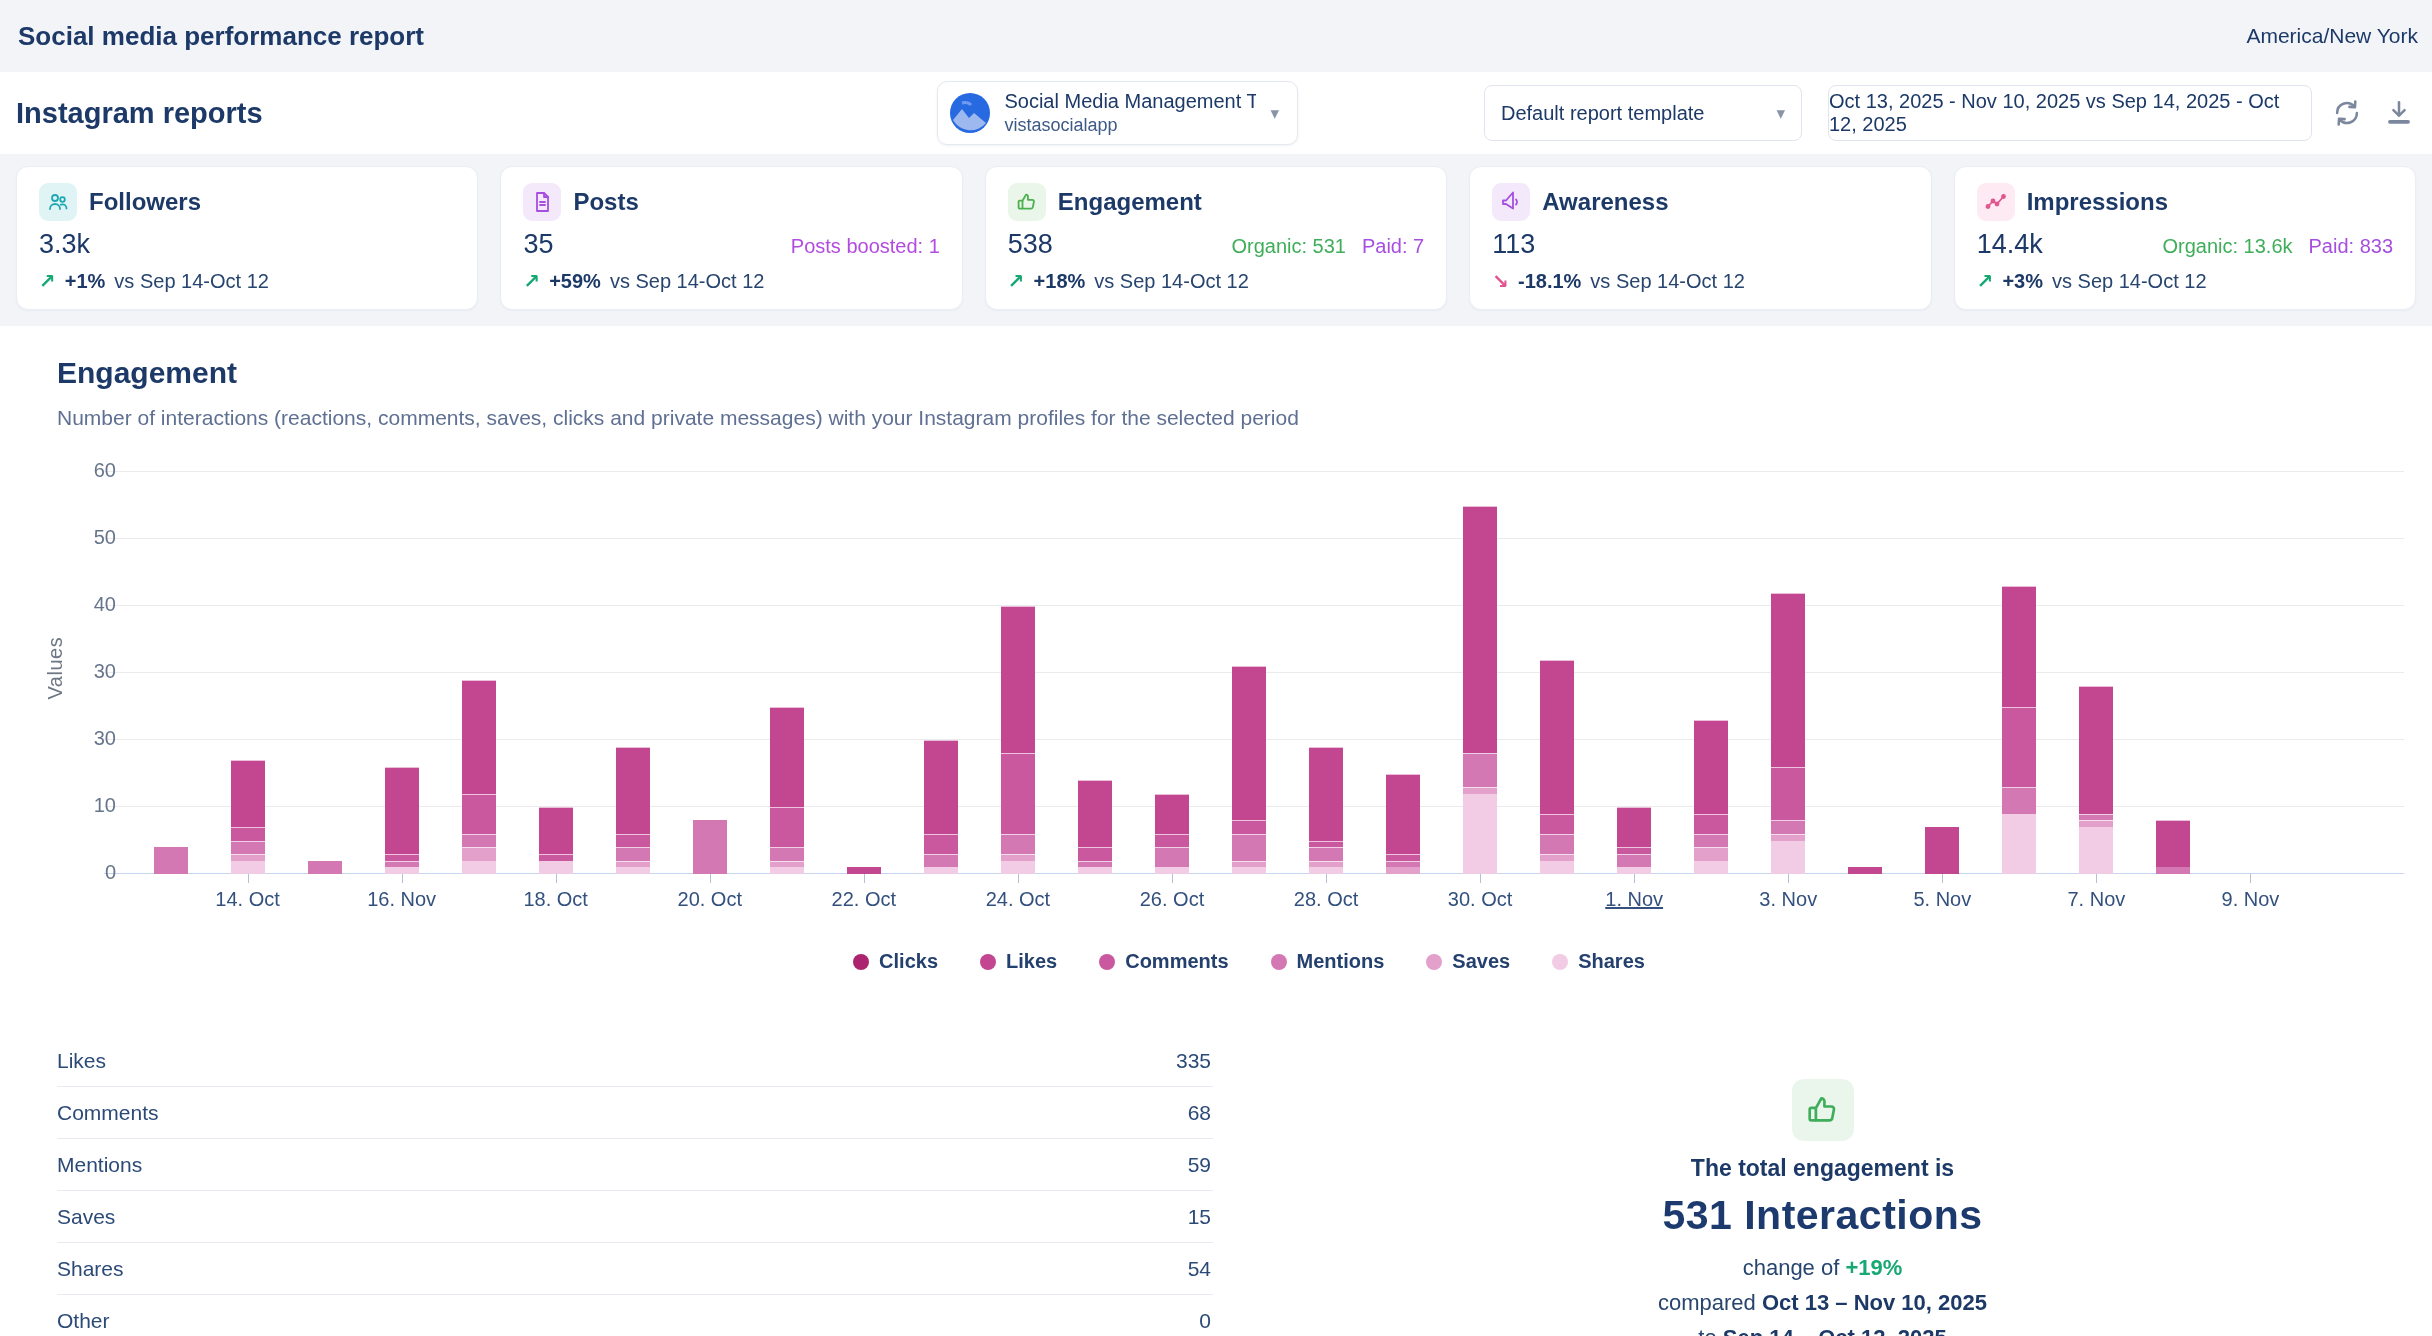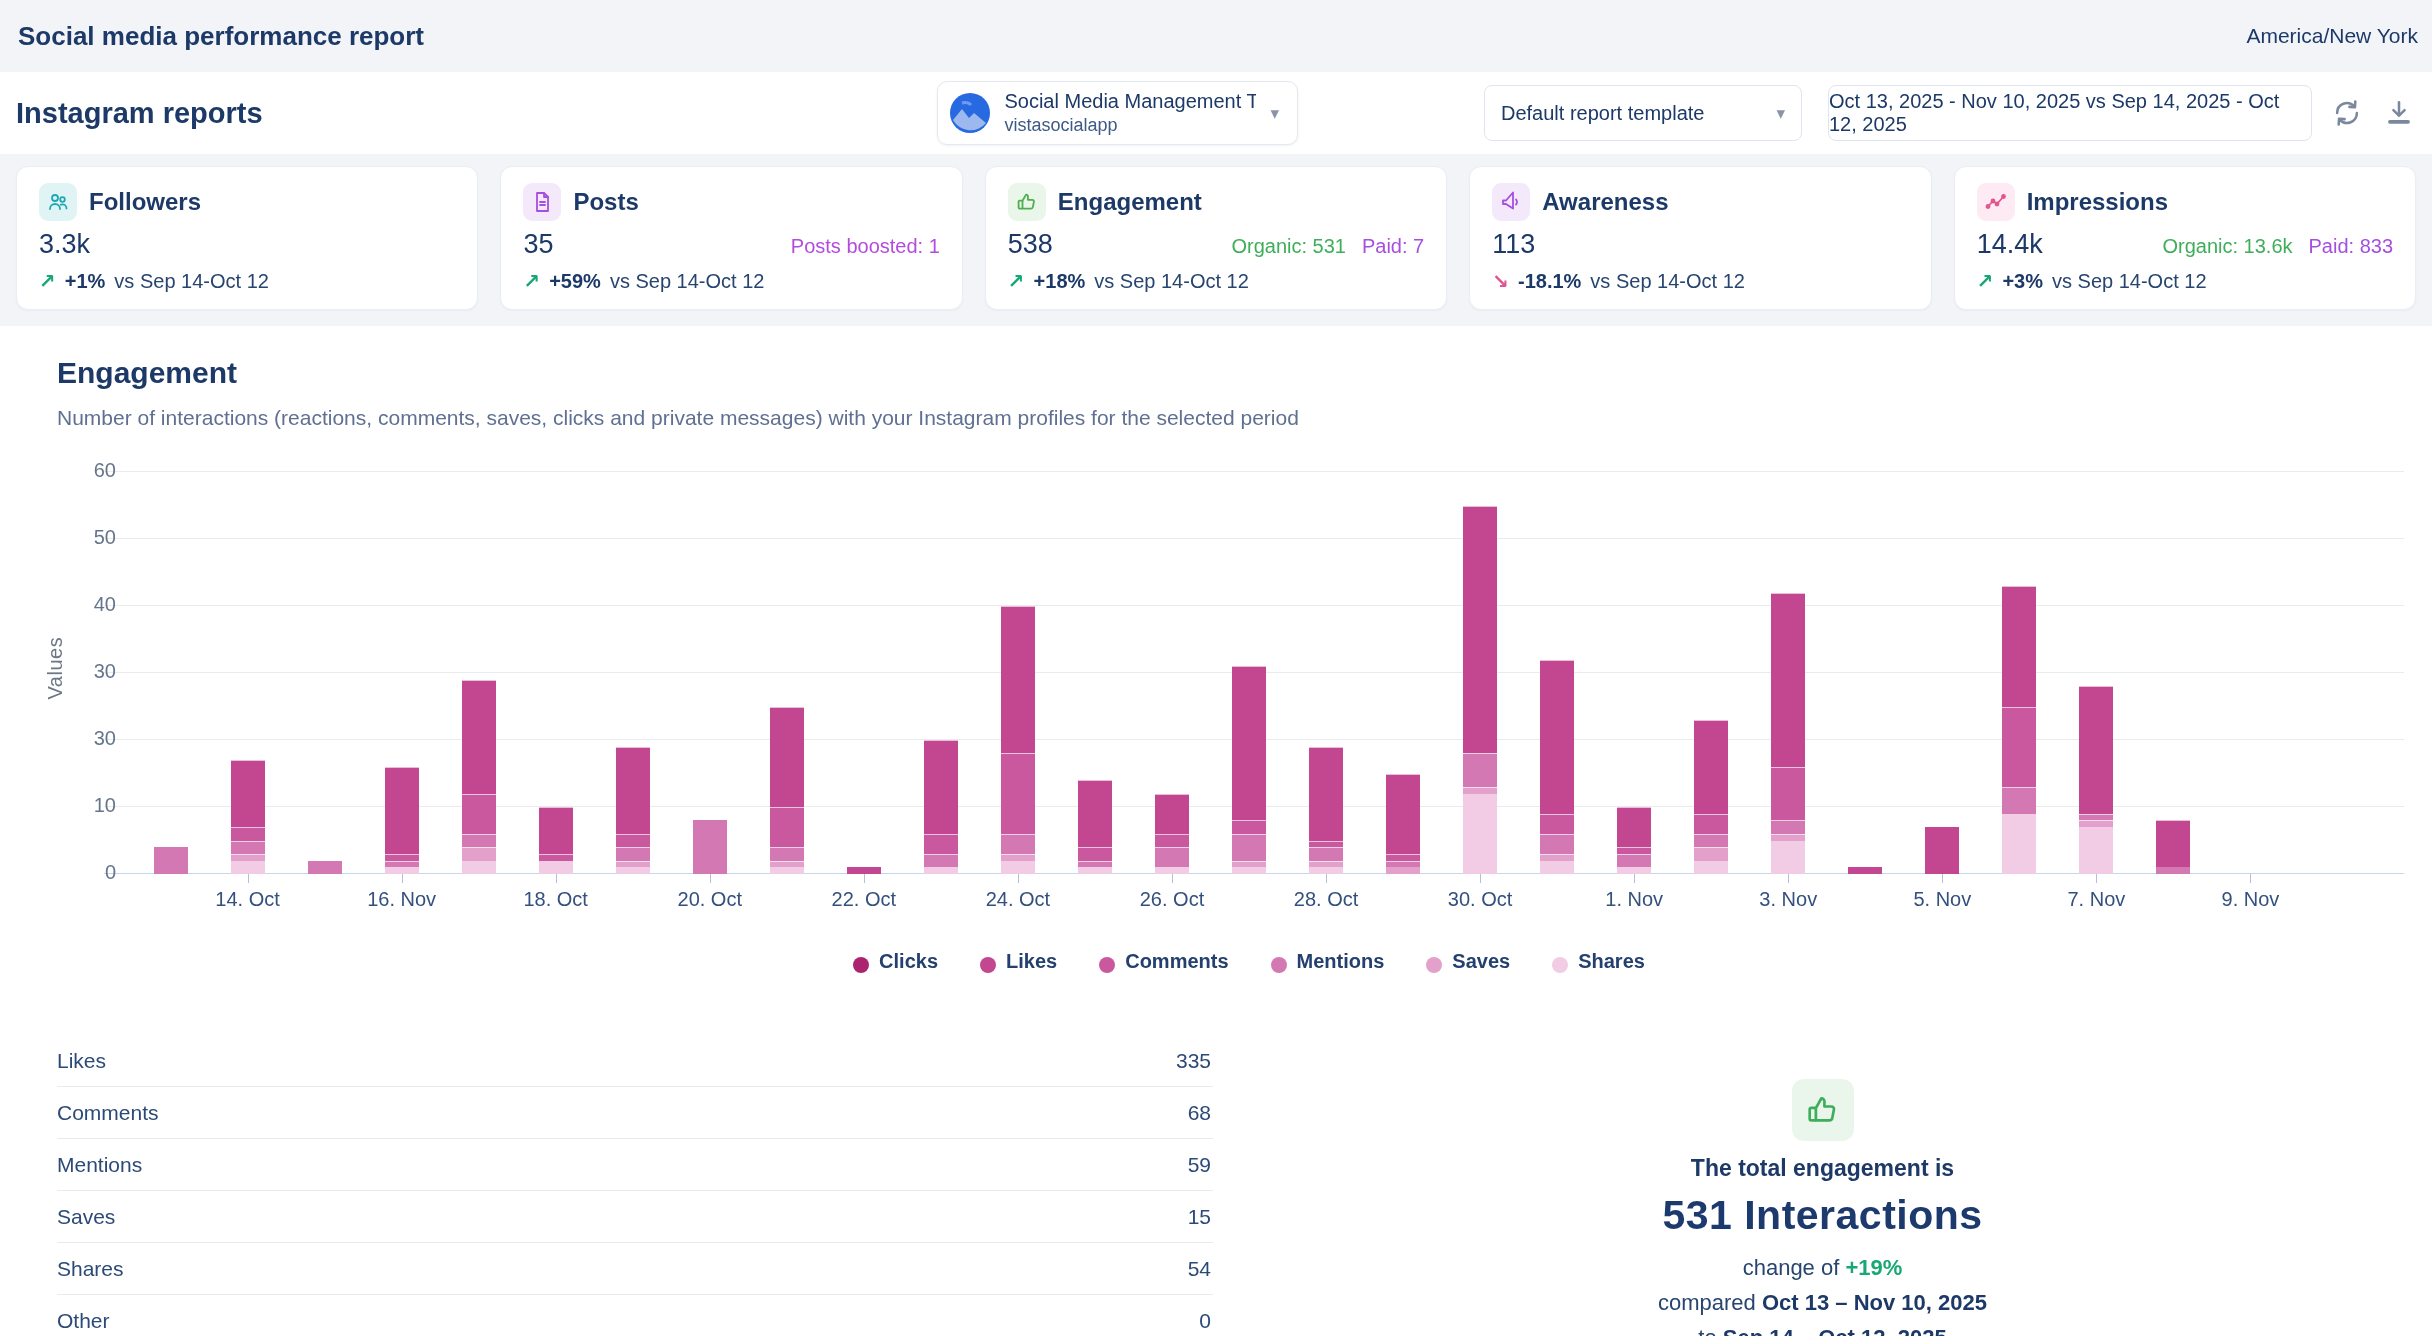--- a/index.html
+++ b/index.html
@@ -55,21 +55,21 @@
                font-size:20px;color:#6d7786;letter-spacing:.5px;}
   .bars{position:absolute;left:0;right:0;top:0;bottom:0;display:flex;align-items:flex-end;}
   .slot{flex:1;display:flex;justify-content:center;align-items:flex-end;height:100%;}
   .bar{width:34px;display:flex;flex-direction:column-reverse;}
   .seg{width:100%;}
   .seg.gapline{box-shadow:0 1px 0 rgba(255,255,255,.65) inset;}
   .xrow{position:relative;height:50px;}
   .xtick{position:absolute;top:0;width:1px;height:9px;background:#b4c0d8;}
   .xlabel{position:absolute;top:14px;transform:translateX(-50%);font-size:20px;color:#33507e;white-space:nowrap;}
   .legend{display:flex;justify-content:center;gap:42px;margin-top:26px;}
-  .litem{display:flex;align-items:flex-end;gap:10px;cursor:pointer;}
+  .litem{display:flex;align-items:center;gap:10px;cursor:pointer;}
   .ldot{width:16px;height:16px;border-radius:50%;}
   .llab{font-size:20px;font-weight:700;color:#24406e;}
 
   
   .bottom{display:flex;margin-top:62px;}
   .tablecol{width:1156px;margin-left:57px;}
   .trow{display:flex;justify-content:space-between;align-items:center;padding:14px 2px 13px 0;
         border-bottom:1px solid #e7eaf0;font-size:21px;color:#2c4a77;}
   .sumcol{flex:1;display:flex;flex-direction:column;align-items:center;padding-top:44px;}
   .thumbbox{width:62px;height:62px;border-radius:12px;background:#eaf6ec;display:flex;align-items:center;justify-content:center;}
@@ -503,21 +503,21 @@
         <div class="xlabel" style="left: 32.7586%; text-align: right;">22. Oct</div>
         <div class="xtick" style="left: 39.6552%;"></div>
         <div class="xlabel" style="left: 39.6552%;">24. Oct</div>
         <div class="xtick" style="left: 46.5517%;"></div>
         <div class="xlabel" style="left: 46.5517%;">26. Oct</div>
         <div class="xtick" style="left: 53.4483%;"></div>
         <div class="xlabel" style="left: 53.4483%;">28. Oct</div>
         <div class="xtick" style="left: 60.3448%;"></div>
         <div class="xlabel" style="left: 60.3448%;">30. Oct</div>
         <div class="xtick" style="left: 67.2414%;"></div>
-        <div class="xlabel" style="left: 67.2414%;">1. Nov</div>
+        <div class="xlabel" style="left: 67.2414%; text-decoration: underline;">1. Nov</div>
         <div class="xtick" style="left: 74.1379%;"></div>
         <div class="xlabel" style="left: 74.1379%;">3. Nov</div>
         <div class="xtick" style="left: 81.0345%;"></div>
         <div class="xlabel" style="left: 81.0345%;">5. Nov</div>
         <div class="xtick" style="left: 87.931%;"></div>
         <div class="xlabel" style="left: 87.931%;">7. Nov</div>
         <div class="xtick" style="left: 94.8276%;"></div>
         <div class="xlabel" style="left: 94.8276%;">9. Nov</div>
       </div>
     <div class="legend" id="legend">

